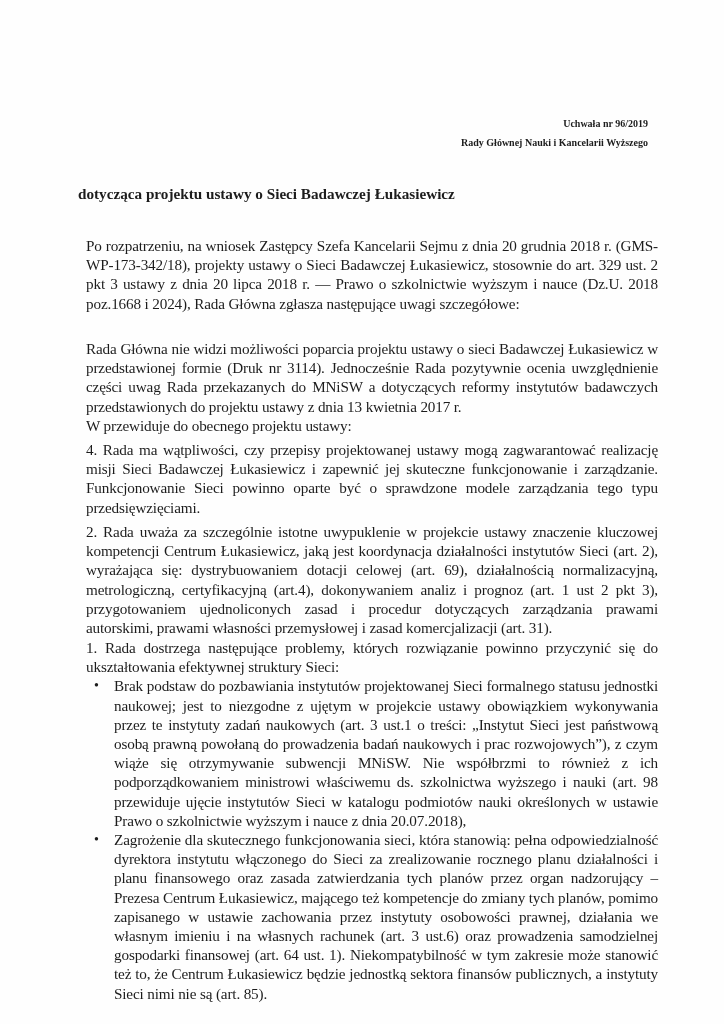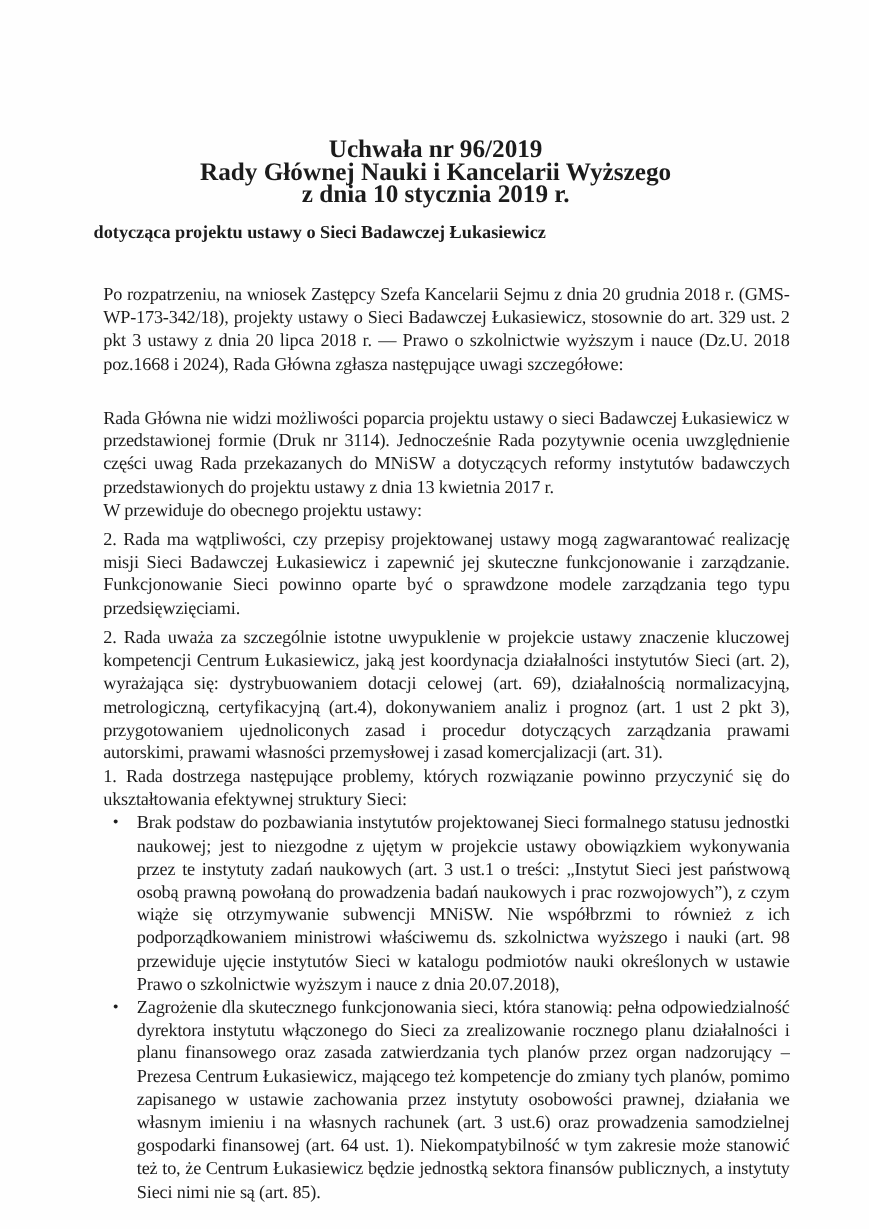--- a/index.html
+++ b/index.html
@@ -5,21 +5,21 @@
   html, body { margin: 0; padding: 0; background: #ffffff; }
   body { width: 724px; height: 1024px; overflow: hidden; position: relative; }
   .page {
     position: absolute; left: 0; top: 0; width: 724px; height: 1024px;
     background: #fefefe;
     font-family: "Liberation Serif", "DejaVu Serif", serif;
     color: #1c1c1c;
   }
   .title-block {
     position: absolute; left: 78px; top: 115px; width: 570px;
-    text-align: center; font-weight: bold; font-size: 21px; line-height: 18.5px;
+    text-align: right; font-weight: bold; font-size: 10px; line-height: 18.5px;
   }
   .subject {
     position: absolute; left: 78px; top: 185px; width: 570px;
     text-align: left; font-weight: bold; font-size: 15.2px; line-height: 18.5px;
   }
   .para {
     position: absolute; left: 86px; width: 572px;
     font-size: 15.2px; line-height: 19.2px; text-align: justify;
     letter-spacing: -0.15px;
     margin-top: 20px;
@@ -38,33 +38,32 @@
   p { margin: 0; }
 </style>
 </head>
 <body>
 
 <div class="page">
 
   <div class="title-block">
     <div>Uchwała nr 96/2019</div>
     <div>Rady Głównej Nauki i Kancelarii Wyższego</div>
-    <div>z dnia 10 stycznia 2019 r.</div>
   </div>
 
   <div class="subject">dotycząca projektu ustawy o Sieci Badawczej Łukasiewicz</div>
 
   <p class="para p-intro">Po rozpatrzeniu, na wniosek Zastępcy Szefa Kancelarii Sejmu z dnia 20 grudnia 2018 r. (GMS-WP-173-342/18), projekty ustawy o Sieci Badawczej Łukasiewicz, stosownie do art. 329 ust. 2 pkt 3 ustawy z dnia 20 lipca 2018 r. — Prawo o szkolnictwie wyższym i nauce (Dz.U. 2018 poz.1668 i 2024), Rada Główna zgłasza następujące uwagi szczegółowe:</p>
 
   <div class="para p-main">
     <p>Rada Główna nie widzi możliwości poparcia projektu ustawy o sieci Badawczej Łukasiewicz w przedstawionej formie (Druk nr 3114). Jednocześnie Rada pozytywnie ocenia uwzględnienie części uwag Rada przekazanych do MNiSW a dotyczących reformy instytutów badawczych przedstawionych do projektu ustawy z dnia 13 kwietnia 2017 r.</p>
     <p>W przewiduje do obecnego projektu ustawy:</p>
   </div>
 
-  <p class="para p-1">2. Rada ma wątpliwości, czy przepisy projektowanej ustawy mogą zagwarantować realizację misji Sieci Badawczej Łukasiewicz i zapewnić jej skuteczne funkcjonowanie i zarządzanie. Funkcjonowanie Sieci powinno oparte być o sprawdzone modele zarządzania tego typu przedsięwzięciami.</p>
+  <p class="para p-1">4. Rada ma wątpliwości, czy przepisy projektowanej ustawy mogą zagwarantować realizację misji Sieci Badawczej Łukasiewicz i zapewnić jej skuteczne funkcjonowanie i zarządzanie. Funkcjonowanie Sieci powinno oparte być o sprawdzone modele zarządzania tego typu przedsięwzięciami.</p>
 
   <p class="para p-2">2. Rada uważa za szczególnie istotne uwypuklenie w projekcie ustawy znaczenie kluczowej kompetencji Centrum Łukasiewicz, jaką jest koordynacja działalności instytutów Sieci (art. 2), wyrażająca się: dystrybuowaniem dotacji celowej (art. 69), działalnością normalizacyjną, metrologiczną, certyfikacyjną (art.4), dokonywaniem analiz i prognoz (art. 1 ust 2 pkt 3), przygotowaniem ujednoliconych zasad i procedur dotyczących zarządzania prawami autorskimi, prawami własności przemysłowej i zasad komercjalizacji (art. 31).</p>
 
   <div class="para p-3">
     <p>1. Rada dostrzega następujące problemy, których rozwiązanie powinno przyczynić się do ukształtowania efektywnej struktury Sieci:</p>
     <ul class="bullets">
       <li>
         <span class="bullet-dot">•</span>
         <span>Brak podstaw do pozbawiania instytutów projektowanej Sieci formalnego statusu jednostki naukowej; jest to niezgodne z ujętym w projekcie ustawy obowiązkiem wykonywania przez te instytuty zadań naukowych (art. 3 ust.1 o treści: „</span><span class="it">Instytut Sieci jest państwową osobą prawną powołaną do prowadzenia badań naukowych i prac rozwojowych</span><span>”), z czym wiąże się otrzymywanie subwencji MNiSW. Nie współbrzmi to również z ich podporządkowaniem ministrowi właściwemu ds. szkolnictwa wyższego i nauki (art. 98 przewiduje ujęcie instytutów Sieci w katalogu podmiotów nauki określonych w ustawie </span><span class="it">Prawo o szkolnictwie wyższym i nauce</span><span> z dnia 20.07.2018),</span>
       </li>

